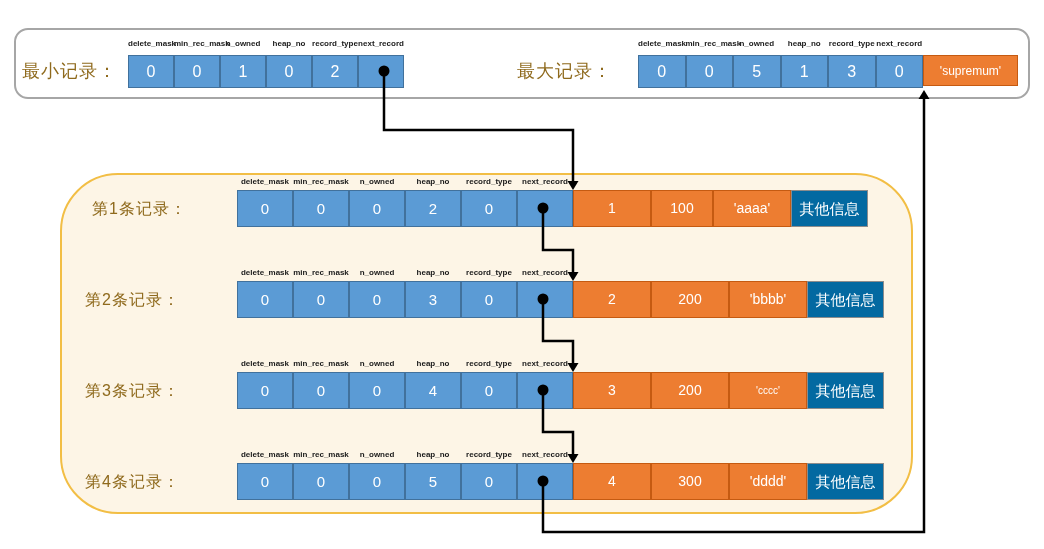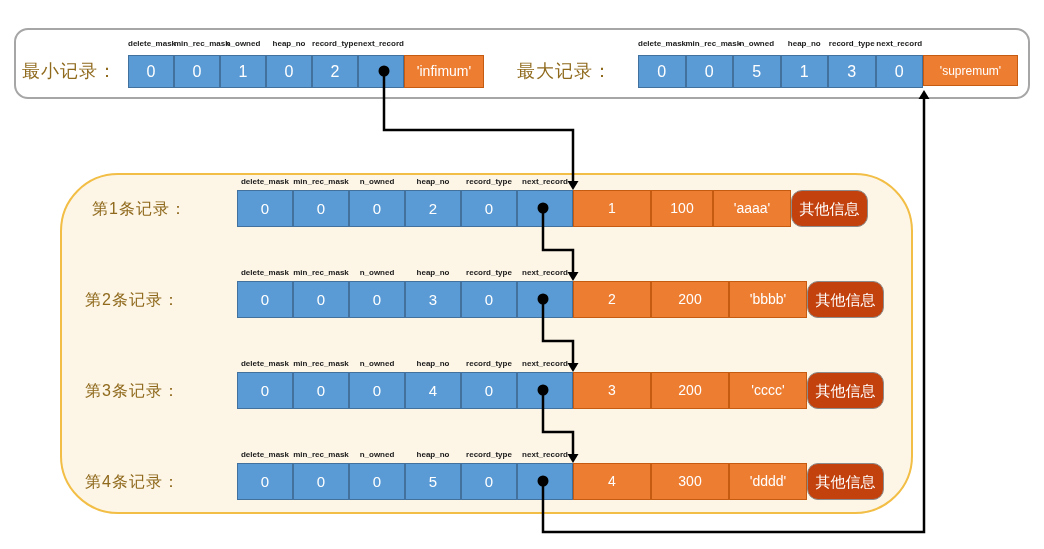--- a/index.html
+++ b/index.html
@@ -29,21 +29,21 @@
     font-size:8px;font-weight:bold;color:#1a1a1a;text-align:center;
     white-space:nowrap;overflow:visible;flex:0 0 auto;line-height:12px;
   }
   .row{position:absolute;display:flex;}
   .cell{
     box-sizing:border-box;color:#fff;text-align:center;flex:0 0 auto;
     border:1px solid transparent;
   }
   .cell.blue{background:#5B9BD5;border-color:#41719C;}
   .cell.orange{background:#ED7D31;border-color:#C55A11;}
-  .cell.gray{background:#c2410c;border-color:#8C8C8C;border-radius:11px;}
+  .cell.gray{background:#0369a1;border-color:#8C8C8C;}
   #arrows{position:absolute;left:0;top:0;pointer-events:none;z-index:20;}
 </style>
 </head>
 <body>
 
 <div id="stage">
   <div id="top-panel" class="panel"></div>
   <div id="records-panel" class="panel"></div>
   <div id="tables">
       <div class="lbl top" style="left: 22px; top: 59px;">最小记录：</div>
@@ -55,21 +55,20 @@
         <div class="h" style="width: 46px;">record_type</div>
         <div class="h" style="width: 46px;">next_record</div>
       </div>
       <div class="row" style="left: 128px; top: 55px;">
         <div class="cell blue" style="width: 46px; height: 33px; line-height: 31px; font-size: 16px;">0</div>
         <div class="cell blue" style="width: 46px; height: 33px; line-height: 31px; font-size: 16px;">0</div>
         <div class="cell blue" style="width: 46px; height: 33px; line-height: 31px; font-size: 16px;">1</div>
         <div class="cell blue" style="width: 46px; height: 33px; line-height: 31px; font-size: 16px;">0</div>
         <div class="cell blue" style="width: 46px; height: 33px; line-height: 31px; font-size: 16px;">2</div>
         <div class="cell blue" style="width: 46px; height: 33px; line-height: 31px; font-size: 16px;"></div>
-        <div class="cell orange" style="width: 80px; height: 33px; line-height: 31px; font-size: 14px;">'infimum'</div>
       </div>
       <div class="lbl top" style="left: 517px; top: 59px;">最大记录：</div>
       <div class="hdr" style="left: 638px; top: 38px;">
         <div class="h" style="width: 47.5px;">delete_mask</div>
         <div class="h" style="width: 47.5px;">min_rec_mask</div>
         <div class="h" style="width: 47.5px;">n_owned</div>
         <div class="h" style="width: 47.5px;">heap_no</div>
         <div class="h" style="width: 47.5px;">record_type</div>
         <div class="h" style="width: 47.5px;">next_record</div>
       </div>
@@ -135,21 +134,21 @@
       </div>
       <div class="row" style="left: 237px; top: 372px;">
         <div class="cell blue" style="width: 56px; height: 37px; line-height: 35px; font-size: 15px;">0</div>
         <div class="cell blue" style="width: 56px; height: 37px; line-height: 35px; font-size: 15px;">0</div>
         <div class="cell blue" style="width: 56px; height: 37px; line-height: 35px; font-size: 15px;">0</div>
         <div class="cell blue" style="width: 56px; height: 37px; line-height: 35px; font-size: 15px;">4</div>
         <div class="cell blue" style="width: 56px; height: 37px; line-height: 35px; font-size: 15px;">0</div>
         <div class="cell blue" style="width: 56px; height: 37px; line-height: 35px; font-size: 15px;"></div>
         <div class="cell orange" style="width: 78px; height: 37px; line-height: 35px; font-size: 14px;">3</div>
         <div class="cell orange" style="width: 78px; height: 37px; line-height: 35px; font-size: 14px;">200</div>
-        <div class="cell orange" style="width: 78px; height: 37px; line-height: 35px; font-size: 14px;">'cccc'</div>
+        <div class="cell orange" style="width: 78px; height: 37px; line-height: 35px; font-size: 10px;">'cccc'</div>
         <div class="cell gray" style="width: 77px; height: 37px; line-height: 35px; font-size: 15px;">其他信息</div>
       </div>
       <div class="lbl rec" style="left: 85px; top: 472px;">第4条记录：</div>
       <div class="hdr" style="left: 237px; top: 449px;">
         <div class="h" style="width: 56px;">delete_mask</div>
         <div class="h" style="width: 56px;">min_rec_mask</div>
         <div class="h" style="width: 56px;">n_owned</div>
         <div class="h" style="width: 56px;">heap_no</div>
         <div class="h" style="width: 56px;">record_type</div>
         <div class="h" style="width: 56px;">next_record</div>

